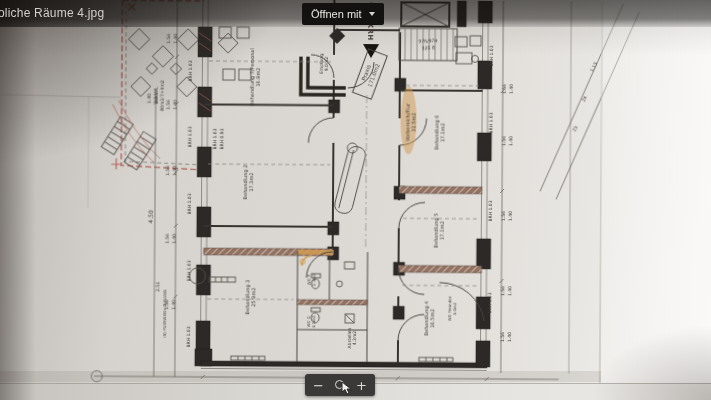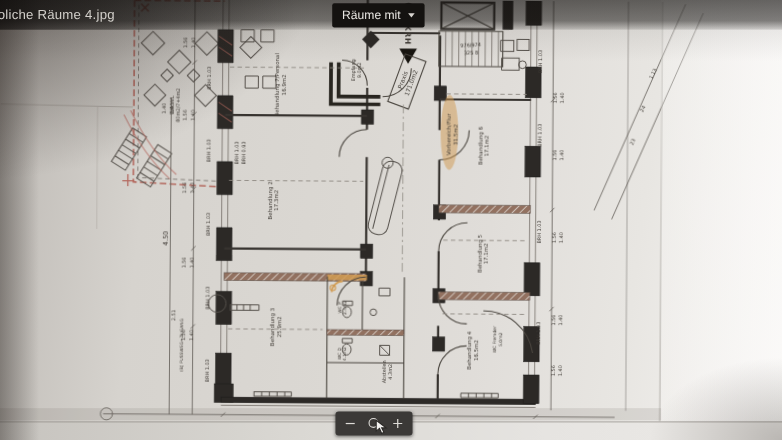--- a/index.html
+++ b/index.html
@@ -406,21 +406,21 @@
 
   <div class="right-light"></div>
   <div class="fold"></div>
   <div class="desk"></div>
   <div class="br-shadow"></div>
   <div class="vignette"></div>
 
   <div class="topbar">
     <div class="filename">oliche Räume 4.jpg</div>
     <button class="openwith">
-      <span>Räume mit</span>
+      <span>Öffnen mit</span>
       <span class="chev"></span>
     </button>
     <button class="addto">
       <svg width="17" height="17" viewBox="0 0 17 17">
         <rect x="2.5" y="3.5" width="10" height="10" rx="2.5" transform="rotate(14 8 8)" fill="none" stroke="#d8d5d0" stroke-width="1.5"></rect>
         <path d="M12.5,2 v5 M10,4.5 h5" stroke="#d8d5d0" stroke-width="1.5"></path>
       </svg>
     </button>
   </div>
 

